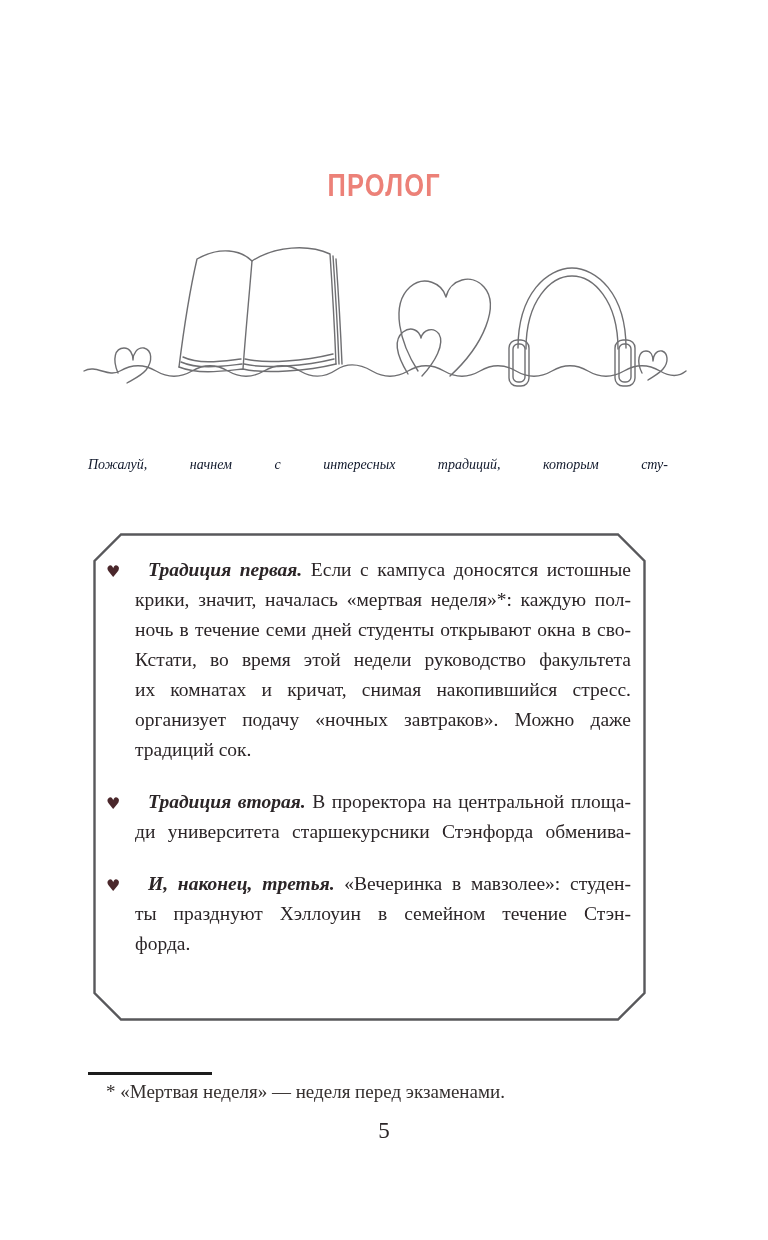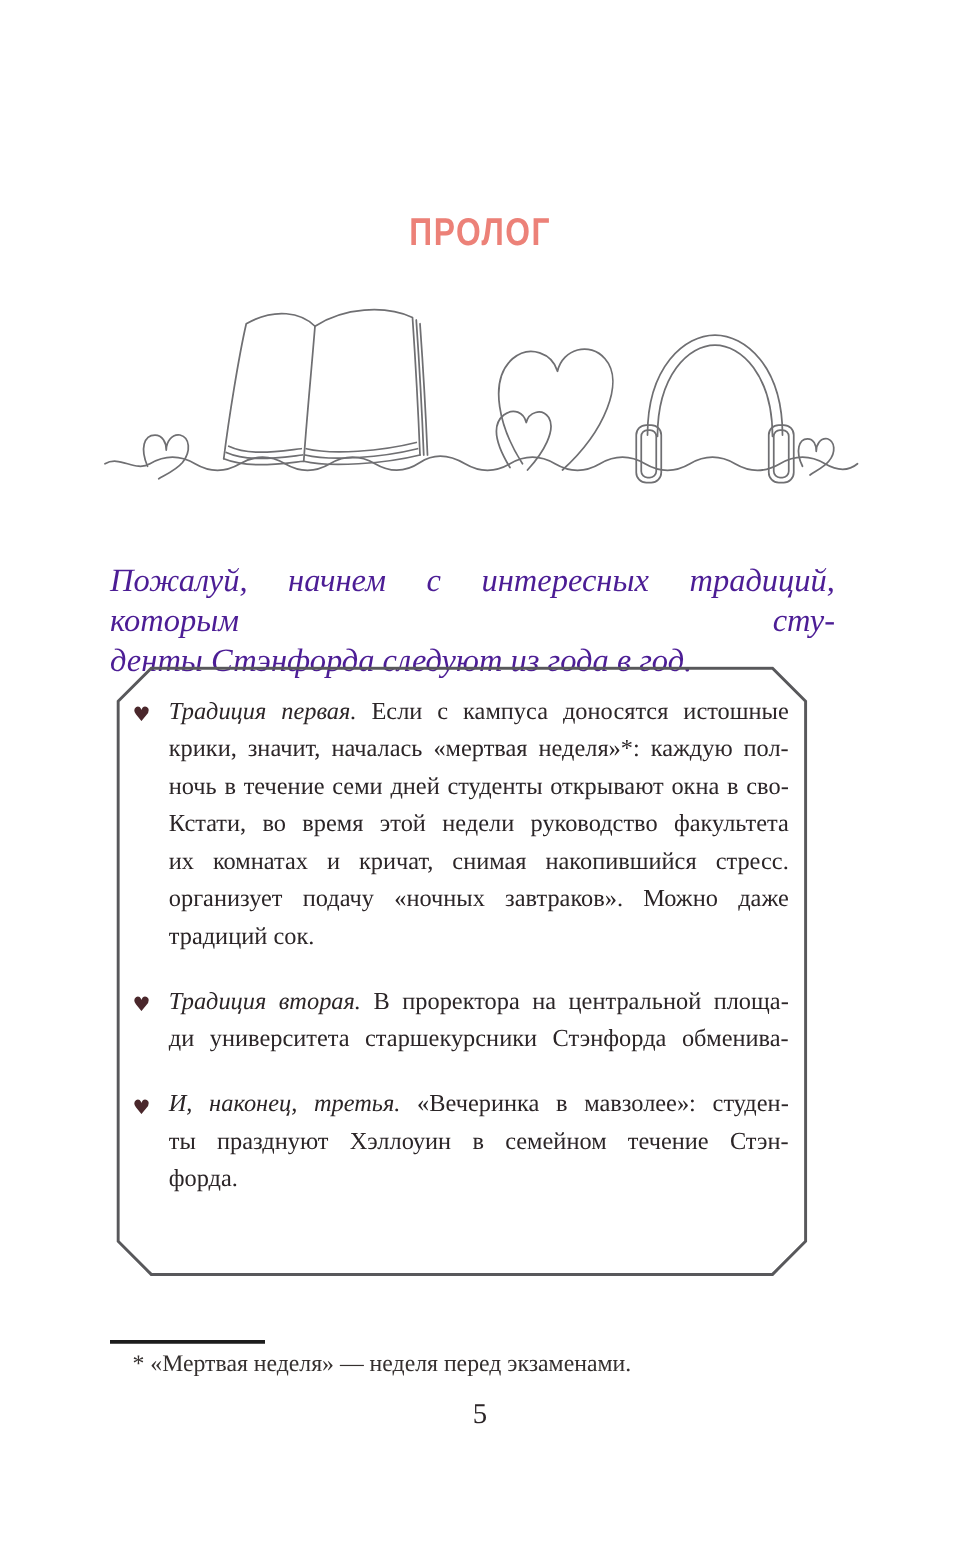--- a/index.html
+++ b/index.html
@@ -22,35 +22,35 @@
     display:inline-block;font-family:"Liberation Sans", sans-serif;
     font-size:31px;font-weight:700;letter-spacing:1.5px;color:var(--c-title);
     transform:scaleX(0.82);transform-origin:center;
   }
   
   .artwork{position:absolute;top:243px;left:82px;width:606px;height:162px;}
   .artwork svg{display:block;width:100%;height:100%;}
   .artwork path,.artwork rect{fill:none;stroke:var(--c-art);stroke-width:1.4;stroke-linecap:round;stroke-linejoin:round;}
   
   .intro{position:absolute;top:449px;left:88px;width:580px;
-    font-style:italic;font-size:26px;line-height:32px;color:#4c1d95;}
+    font-style:italic;font-size:14px;line-height:32px;color:#0f172a;}
   .jline{text-align:justify;text-align-last:justify;}
   .lline{text-align:left;}
   
   .tbox{position:absolute;top:533px;left:93px;width:553px;height:488px;}
   .tbox-border{position:absolute;top:0;left:0;width:553px;height:488px;}
   .tbox-border polygon{fill:none;stroke:var(--c-border);stroke-width:2.4;}
   .tbox-content{position:absolute;top:22px;left:42px;width:496px;}
   .tradition{position:relative;margin-bottom:22px;font-size:19.5px;line-height:30px;}
   .tradition:last-child{margin-bottom:0;}
   .heart-bullet{
     position:absolute;left:-29px;top:2px;font-size:16px;line-height:30px;
     color:var(--c-heart);font-family:"DejaVu Sans", sans-serif;
   }
-  .lead{font-weight:400;font-style:italic;}
+  .lead{font-weight:700;font-style:italic;margin-left:13px;}
   
   .foot-rule{position:absolute;top:1072px;left:88px;width:124px;height:2.5px;background:var(--c-rule);}
   .footnote{position:absolute;top:1081px;left:106px;width:560px;font-size:19px;color:#35302f;}
   
   .pagenum{position:absolute;top:1118px;left:0;right:0;text-align:center;font-size:23px;color:#2b2527;}
 </style>
 </head>
 <body>
 
 <div class="page">
@@ -91,21 +91,20 @@
         <rect x="537" y="101" width="12" height="38" rx="5"></rect>
       </g>
       <g>
         <path d="M560,130 C554,118 557,108 564,108 C569,108 571,113 571,118 C571,113 574,107 580,108 C586,110 587,119 581,126 C577,131 570,134 566,137"></path>
       </g>
     </svg>
   </div>
 
   <div class="intro">
     <div class="jline">Пожалуй, начнем с интересных традиций, которым сту-</div>
-    <div class="lline">денты Стэнфорда следуют из года в год.</div>
   </div>
 
   <div class="tbox">
     <svg class="tbox-border" viewBox="0 0 553 488">
       <polygon points="28,1.5 525,1.5 551.5,28 551.5,460 525,486.5 28,486.5 1.5,460 1.5,28"></polygon>
     </svg>
     <div class="tbox-content">
 
       <div class="tradition">
         <span class="heart-bullet">♥</span>

